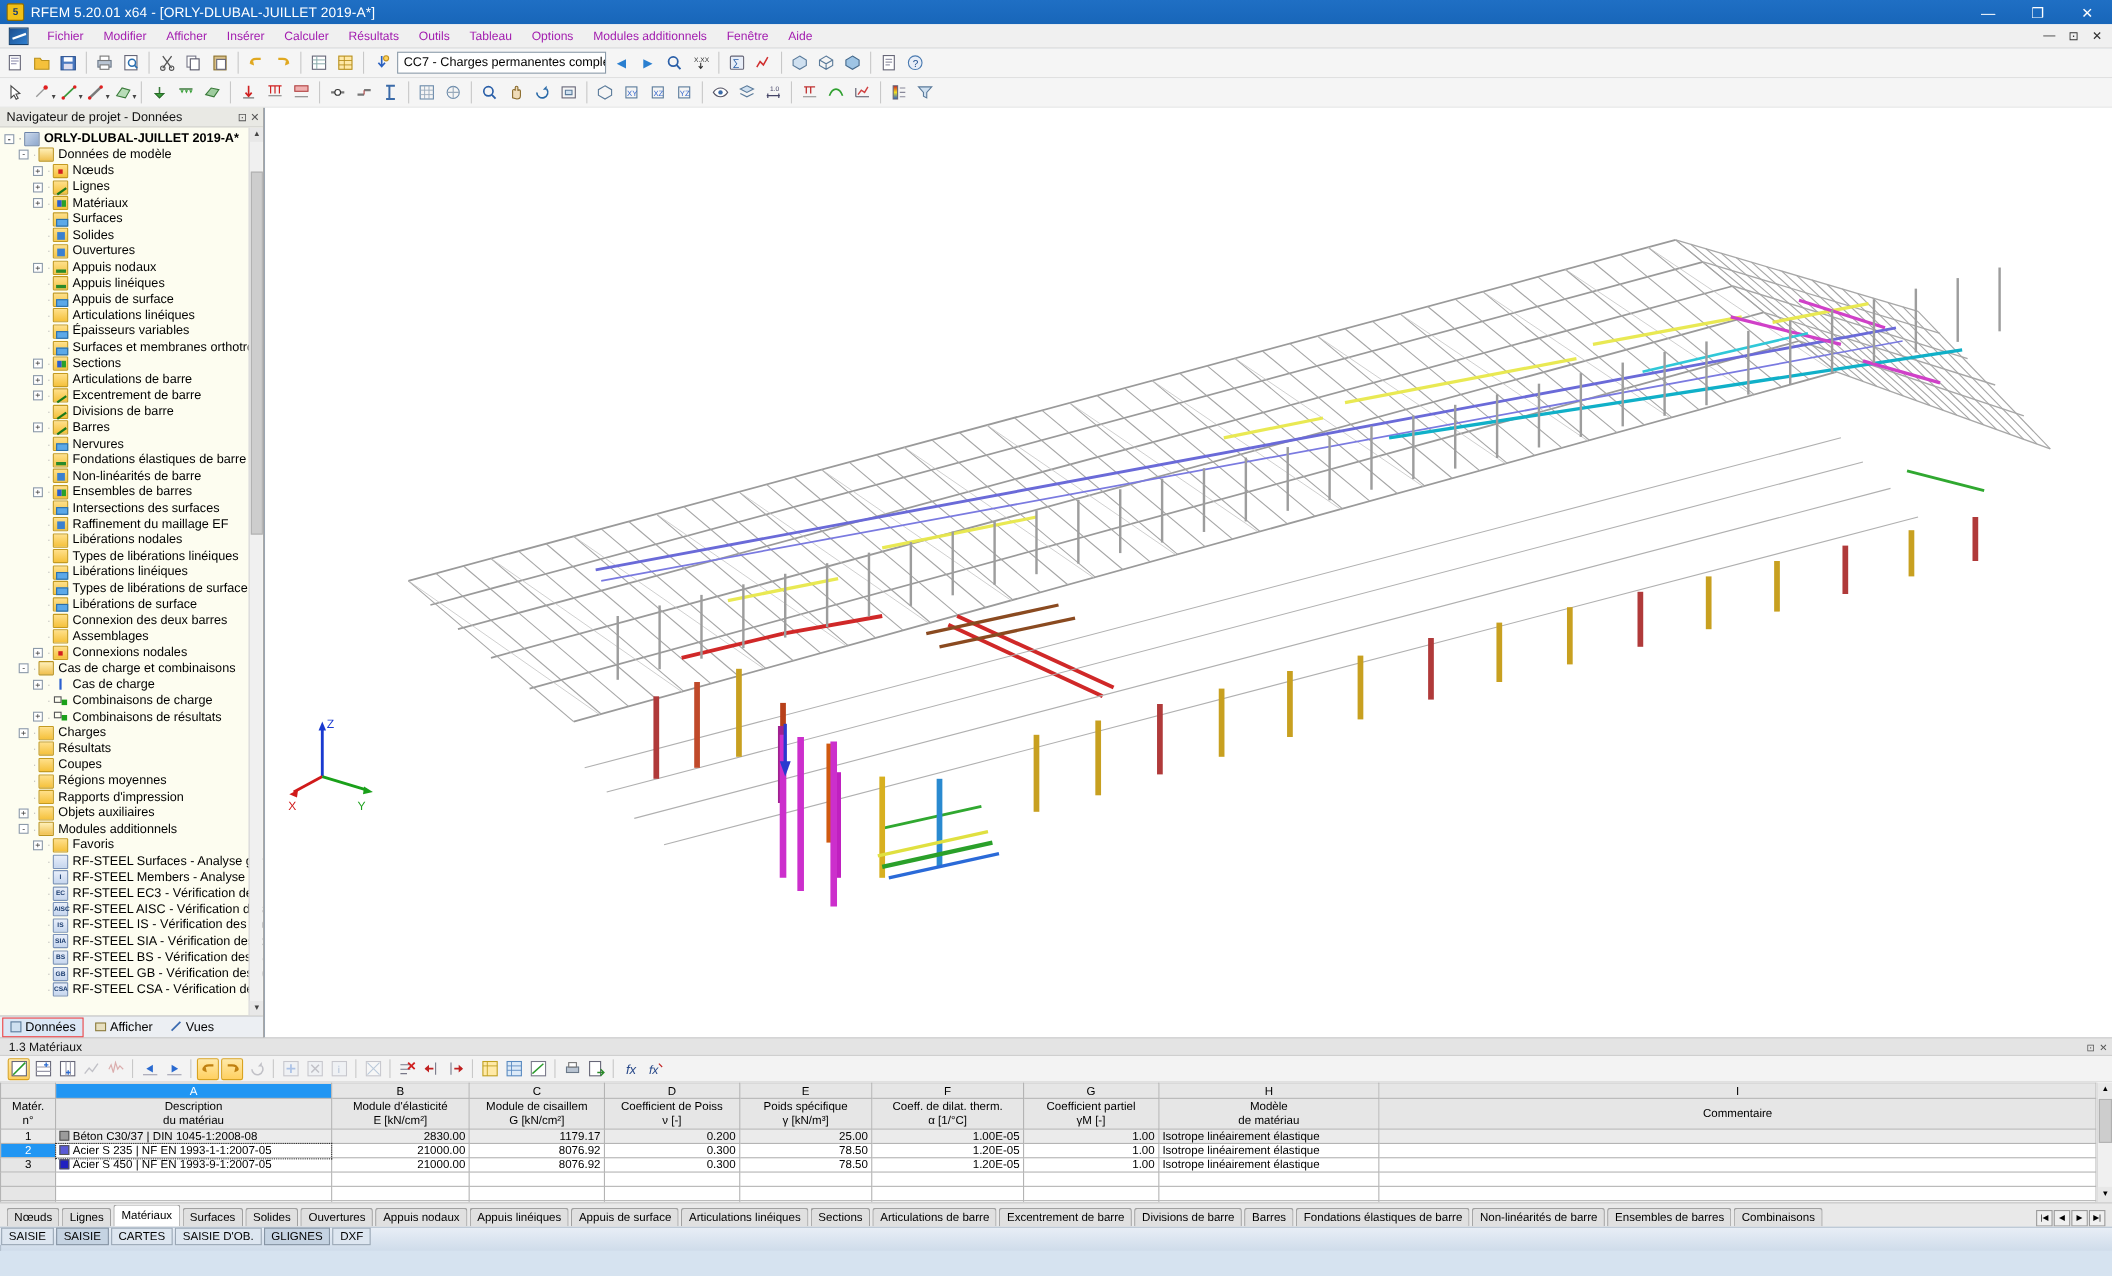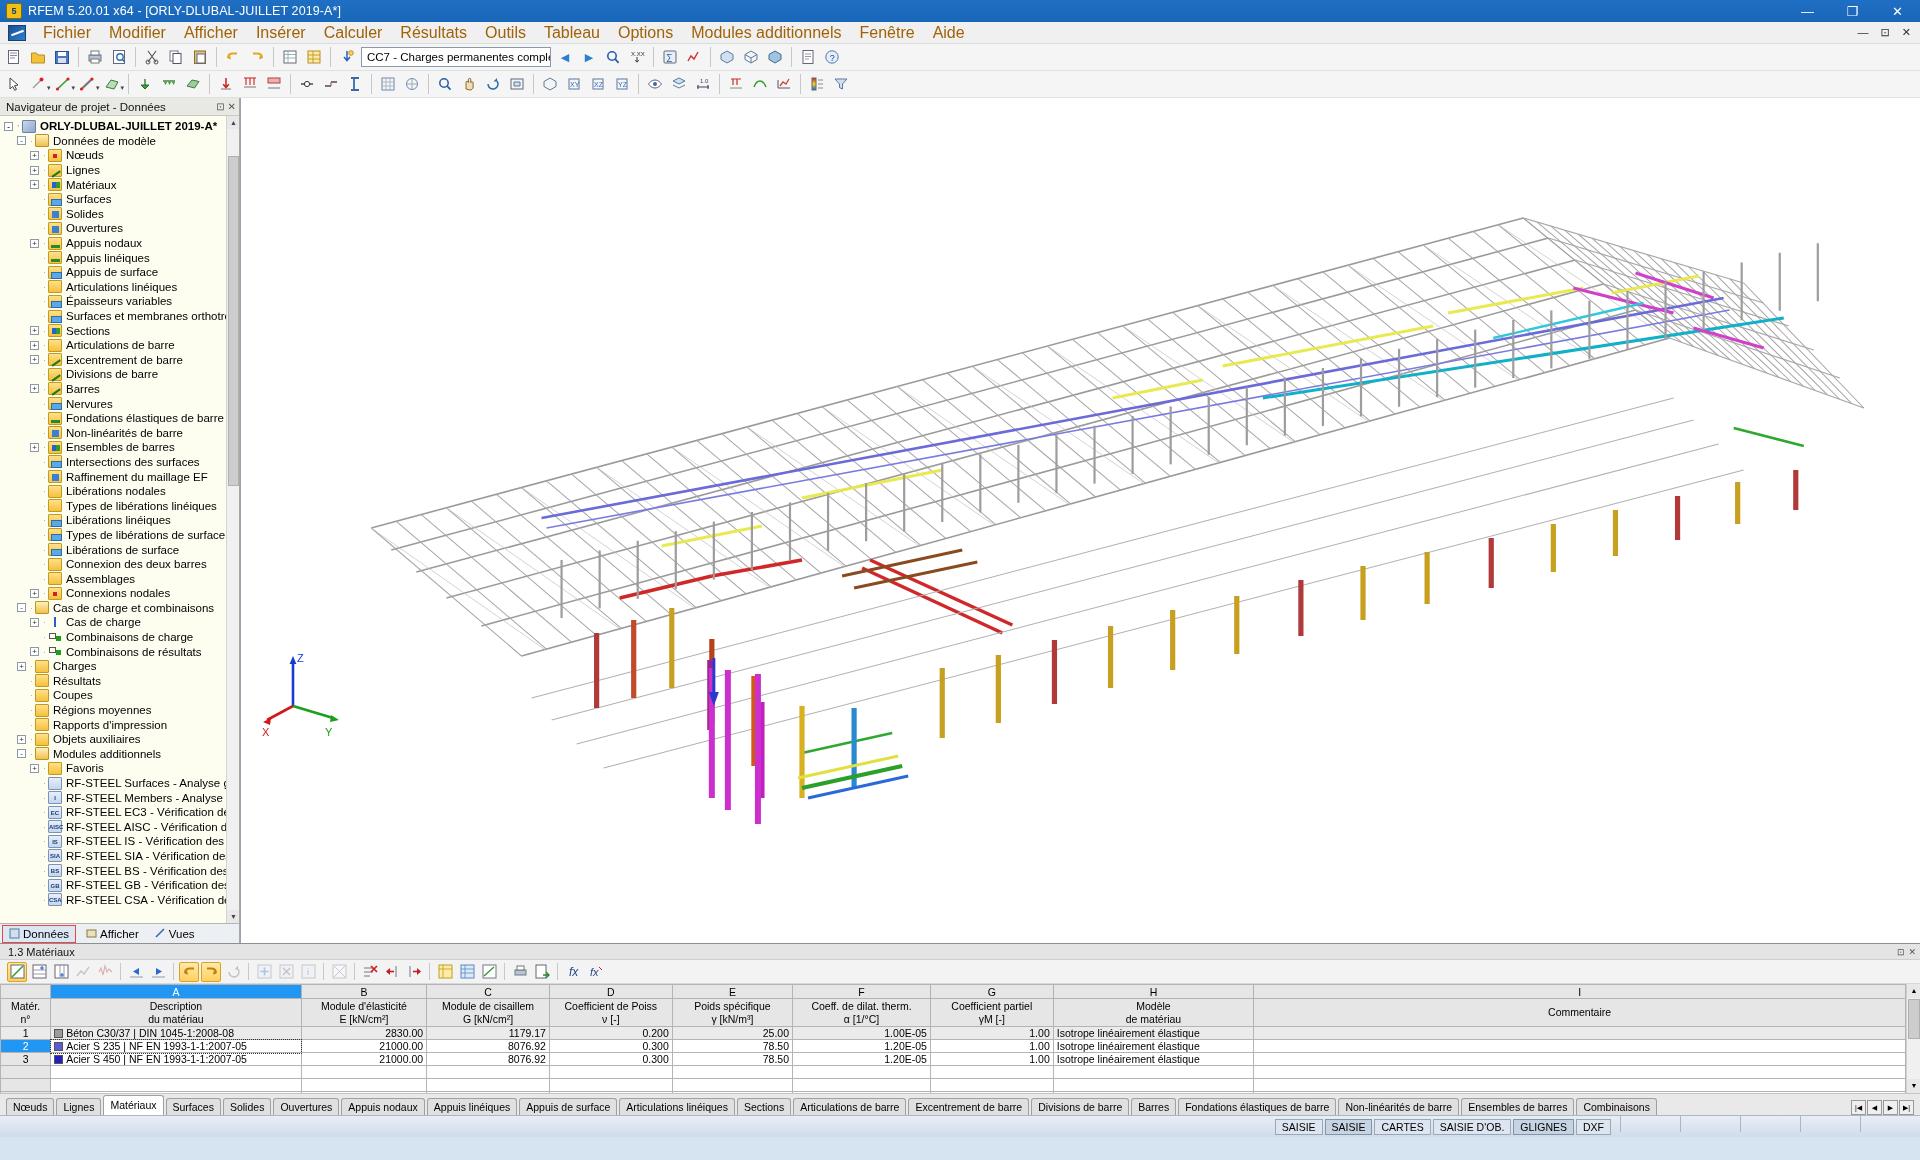--- a/index.html
+++ b/index.html
@@ -51,21 +51,21 @@
     width:18px;height:16px;margin:0 8px 0 4px;
     background: linear-gradient(135deg,#1b4f8f,#2f7fd0);
     border:1px solid #15416f;
     position:relative;
   }
   #menubar .mlogo:after{
     content:""; position:absolute; left:2px; top:6px; width:13px;height:2px;background:#fff;
     transform:rotate(-20deg);
   }
   #menubar .mi {
-    padding: 17px 9px; font-size: 16px; color: #a16207; cursor: default; white-space:nowrap;
+    padding: 17px 9px; font-size: 11px; color: #a21caf; cursor: default; white-space:nowrap;
   }
   #menuright { position:absolute; right:4px; display:flex; gap:2px; }
   #menuright span{ font-size:11px; color:#333; padding:2px 5px;}
 
   
   .tbrow {
     background: #f5f5f5;
     border-bottom: 1px solid #e0e0e0;
     display: flex; align-items: center;
     padding: 2px 2px;
@@ -234,20 +234,21 @@
   .stb.active{ background:#fff; height:20px; line-height:19px; font-weight:normal;}
   #sheetnav{ margin-left:auto; display:flex; gap:1px; padding-right:6px; align-items:center;}
   #sheetnav div{ width:15px;height:15px;border:1px solid #9a9a9a;background:#efefef;
     font-size:7px;text-align:center;line-height:14px;}
 
   
   #statusbar{
     height:22px; background:linear-gradient(to bottom,#e8eef6,#cfdcea);
     border-top:1px solid #a9b7c6; display:flex; 
     font-size:10.5px;
+    flex-direction:column;
   }
   #statusleft{ flex:1; padding-left:8px; color:#222;}
   #statusright{ display:flex; align-items:center; gap:0; padding-right:8px;}
   .sbtn{
     padding:1px 6px; margin:0 1px; border:1px solid #9aa7b5; background:#dde6f0;
     font-size:10.5px; color:#000;
   }
   .sbtn.pressed{ background:#c5d3e2; border-color:#8694a4; }
   .scell{ width:60px; height:16px; border-left:1px solid #aab6c4;}
 </style>
@@ -1572,21 +1573,21 @@
               <td class="num">8076.92</td>
               <td class="num">0.300</td>
               <td class="num">78.50</td>
               <td class="num">1.20E-05</td>
               <td class="num">1.00</td>
               <td>Isotrope linéairement élastique</td>
               <td></td>
             </tr>
             <tr class="">
               <td class="rowh">3</td>
-              <td><span class="swatch" style="background: rgb(32, 32, 192);"></span><span>Acier S 450 | NF EN 1993-1-1:2007-05</span></td>
+              <td><span class="swatch" style="background: rgb(32, 32, 192);"></span><span>Acier S 450 | NF EN 1993-9-1:2007-05</span></td>
               <td class="num">21000.00</td>
               <td class="num">8076.92</td>
               <td class="num">0.300</td>
               <td class="num">78.50</td>
               <td class="num">1.20E-05</td>
               <td class="num">1.00</td>
               <td>Isotrope linéairement élastique</td>
               <td></td>
             </tr>
             <tr>

